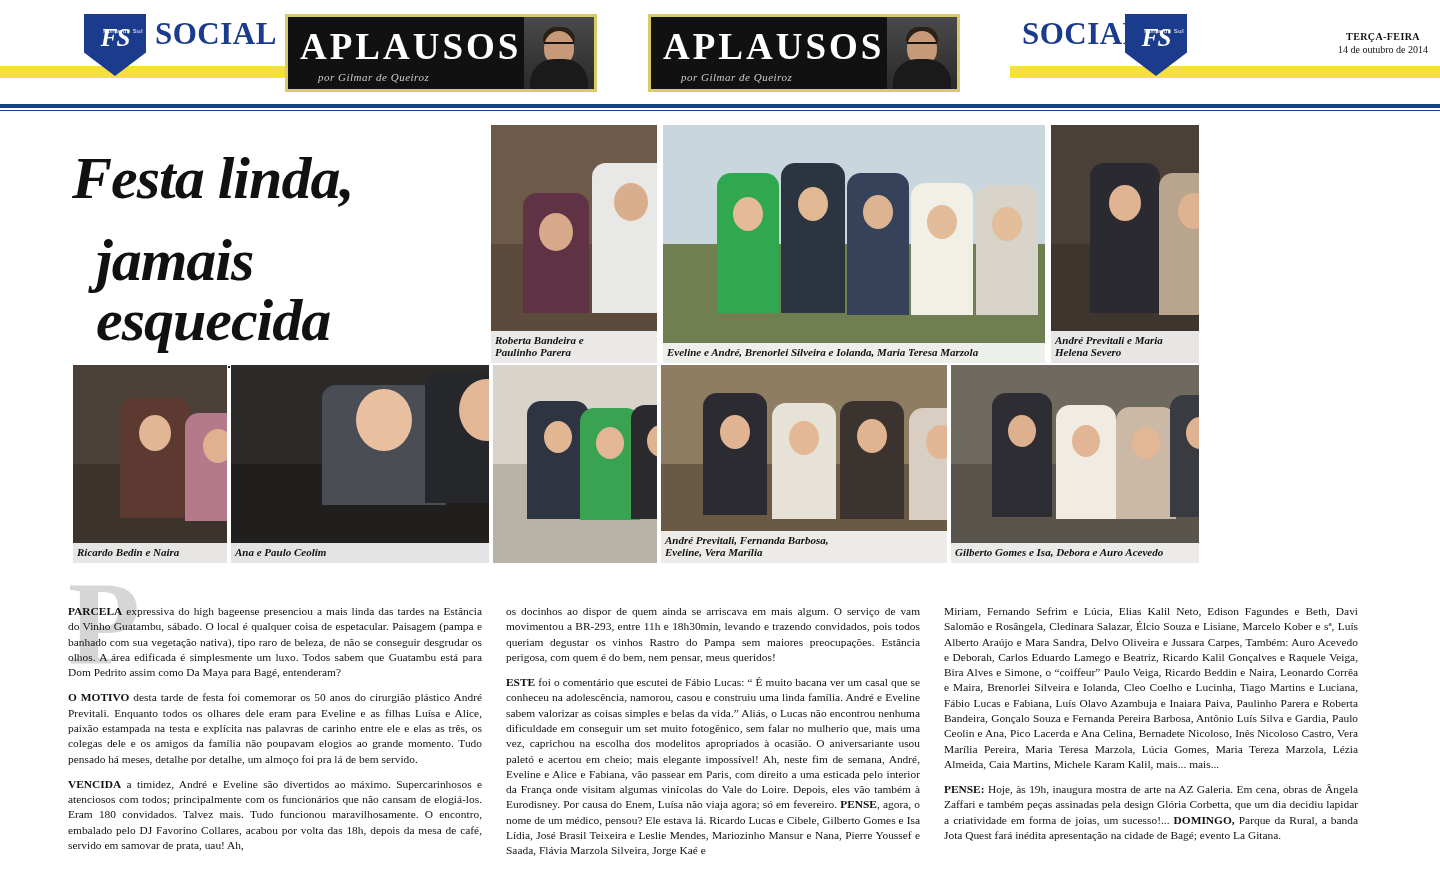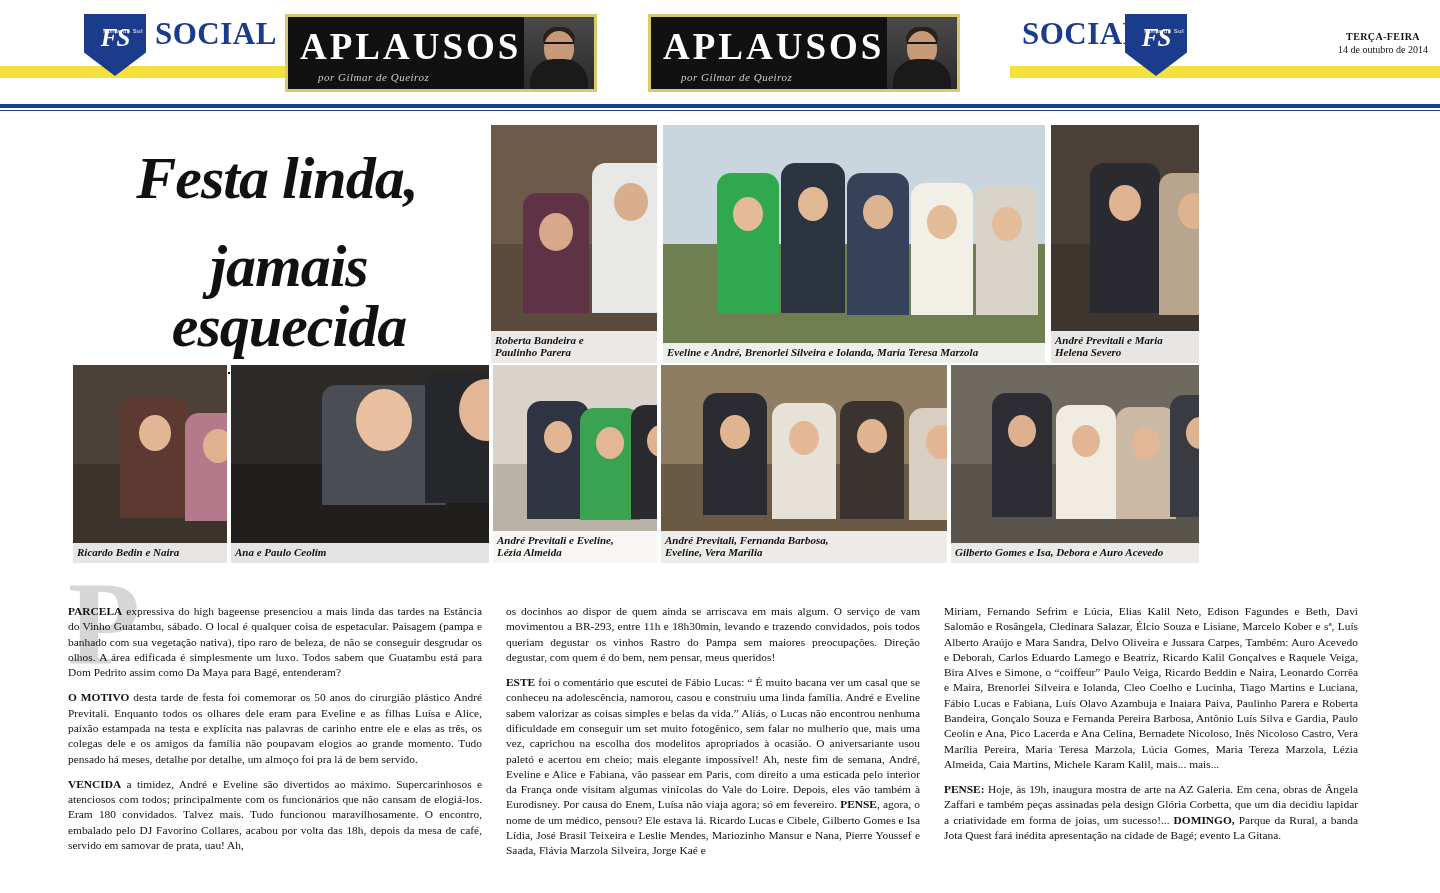--- a/index.html
+++ b/index.html
@@ -181,24 +181,23 @@
     left: 72px; top: 40px;
     width: 410px;
     color: #111111;
   }
   .headline .l1, .headline .l2 {
     font-family: "Liberation Serif", serif;
     font-style: italic;
     font-weight: bold;
     letter-spacing: -1px;
     line-height: 1;
-    text-align: center;
   }
   .headline .l1 { font-size: 60px; }
-  .headline .l2 { font-size: 60px; margin-top: 28px; margin-left: 24px;}
+  .headline .l2 { font-size: 60px; margin-top: 22px; margin-left: 24px;}
   .headline .rule {
     margin-top: 16px;
     margin-left: 30px;
     width: 330px; height: 2px;
     background: #111;
   }
 
   
   .photo {
     position: absolute;
@@ -430,22 +429,20 @@
       <div class="h" style="width:28px; height:32px; background:#e2b593; bottom:110px;"></div>
     </div>
     <div class="pp" style="left:52%; width:64px; height:155px;">
       <div class="b" style="width:60px; height:112px; background:#3aa351;"></div>
       <div class="h" style="width:28px; height:32px; background:#e3b795; bottom:104px;"></div>
     </div>
     <div class="pp" style="left:83%; width:64px; height:158px;">
       <div class="b" style="width:60px; height:114px; background:#2b2b2f;"></div>
       <div class="h" style="width:28px; height:32px; background:#dfb290; bottom:106px;"></div>
     </div>
-    <div class="cap" style="white-space:pre-line;">André Previtali e Eveline,
-Lézia Almeida</div>
   </div>
 
   <div class="photo" style="left:950px; top:256px; width:250px; height:200px;">
     <div class="sky" style="background:#6f6a60;"></div>
     <div class="ground" style="background:#5a554c;"></div>
     <div class="pp" style="left:16%; width:62px; height:170px;">
       <div class="b" style="width:60px; height:124px; background:#2d2d33;"></div>
       <div class="h" style="width:28px; height:32px; background:#ddb190; bottom:116px;"></div>
     </div>
     <div class="pp" style="left:42%; width:62px; height:158px;">
@@ -490,21 +487,21 @@
 
 <div class="body-area">
   <div class="dropcap-big">P</div>
   <div class="cols">
     <div class="col">
       <p><b>PARCELA</b> expressiva do high bageense presenciou a mais linda das tardes na Estância do Vinho Guatambu, sábado.  O local é qualquer coisa de espetacular. Paisagem (pampa e banhado com sua vegetação nativa), tipo raro de beleza, de não se conseguir desgrudar os olhos. A área edificada é simplesmente um luxo. Todos sabem que Guatambu está para Dom Pedrito assim como Da Maya para Bagé, entenderam?</p>
       <p><b>O MOTIVO</b> desta tarde de festa foi comemorar os 50 anos do cirurgião plástico André Previtali. Enquanto todos os olhares dele eram para Eveline e as filhas Luísa e Alice, paixão estampada na testa e explícita nas palavras de carinho entre ele e elas as três, os colegas dele e os amigos da família não poupavam elogios ao grande momento. Tudo pensado há meses, detalhe por detalhe, um almoço foi pra lá de bem servido.</p>
       <p><b>VENCIDA</b> a timidez, André e Eveline são divertidos ao máximo. Supercarinhosos e atenciosos com todos; principalmente com os funcionários que não cansam de elogiá-los. Eram 180 convidados. Talvez mais. Tudo funcionou maravilhosamente. O encontro, embalado pelo DJ Favorino Collares, acabou por volta das 18h, depois da mesa de café, servido em samovar de prata, uau! Ah,</p>
     </div>
     <div class="col">
-      <p>os docinhos ao dispor de quem ainda se arriscava em mais algum. O serviço de vam movimentou a BR-293, entre 11h e 18h30min, levando e trazendo convidados, pois todos queriam degustar os vinhos Rastro do Pampa sem maiores preocupações. Direção degustar, com quem é do bem, nem pensar, meus queridos!</p>
+      <p>os docinhos ao dispor de quem ainda se arriscava em mais algum. O serviço de vam movimentou a BR-293, entre 11h e 18h30min, levando e trazendo convidados, pois todos queriam degustar os vinhos Rastro do Pampa sem maiores preocupações. Estância perigosa, com quem é do bem, nem pensar, meus queridos!</p>
       <p><b>ESTE</b> foi o comentário que escutei de Fábio Lucas: “ É muito bacana  ver um casal que se conheceu na adolescência, namorou, casou e construiu uma linda família. André e Eveline sabem valorizar as coisas simples e belas da vida.” Aliás, o Lucas não encontrou nenhuma dificuldade em conseguir um set muito fotogênico, sem falar no mulherio que, mais  uma vez, caprichou na escolha dos modelitos apropriados à ocasião. O aniversariante usou paletó e acertou em cheio; mais elegante impossível! Ah, neste fim de semana, André, Eveline e Alice e Fabiana, vão passear em Paris, com direito a uma esticada pelo interior da França onde visitam algumas  vinícolas do Vale do Loire. Depois, eles vão também à Eurodisney. Por causa do Enem, Luísa não viaja agora; só em fevereiro.  <b>PENSE</b>, agora, o nome de um médico, pensou? Ele estava lá. Ricardo Lucas e Cibele, Gilberto Gomes e Isa Lídia,  José Brasil Teixeira e Leslie Mendes, Mariozinho Mansur e Nana,  Pierre Youssef e Saada, Flávia Marzola Silveira, Jorge Kaé e</p>
     </div>
     <div class="col">
       <p>Miriam, Fernando Sefrim e Lúcia, Elias Kalil Neto, Edison Fagundes e Beth, Davi Salomão e Rosângela, Cledinara Salazar, Élcio Souza e Lisiane, Marcelo Kober e sª, Luís Alberto Araújo e Mara Sandra, Delvo Oliveira e Jussara Carpes, Também: Auro Acevedo e Deborah, Carlos Eduardo Lamego e Beatriz, Ricardo Kalil Gonçalves e Raquele Veiga, Bira Alves e Simone, o “coiffeur” Paulo Veiga, Ricardo  Beddin e Naira, Leonardo Corrêa e Maira, Brenorlei Silveira e Iolanda, Cleo Coelho e Lucinha, Tiago Martins e Luciana, Fábio Lucas e Fabiana, Luís Olavo Azambuja e Inaiara Paiva, Paulinho Parera e Roberta Bandeira, Gonçalo Souza e Fernanda Pereira Barbosa, Antônio Luís Silva e Gardia, Paulo Ceolin e Ana, Pico Lacerda e Ana Celina, Bernadete Nicoloso, Inês Nicoloso Castro, Vera Marília Pereira, Maria Teresa Marzola, Lúcia Gomes, Maria Tereza Marzola, Lézia Almeida, Caia Martins, Michele Karam Kalil, mais... mais...</p>
       <p><b>PENSE:</b> Hoje, às 19h, inaugura mostra de arte na AZ Galeria. Em cena, obras de Ângela Zaffari e também peças assinadas pela design Glória Corbetta,  que um dia decidiu lapidar a criatividade em  forma de joias, um sucesso!... <b>DOMINGO,</b> Parque da Rural, a banda Jota Quest fará inédita apresentação na cidade de Bagé; evento La Gitana.</p>
     </div>
   </div>
 </div>
 
 </body></html>

